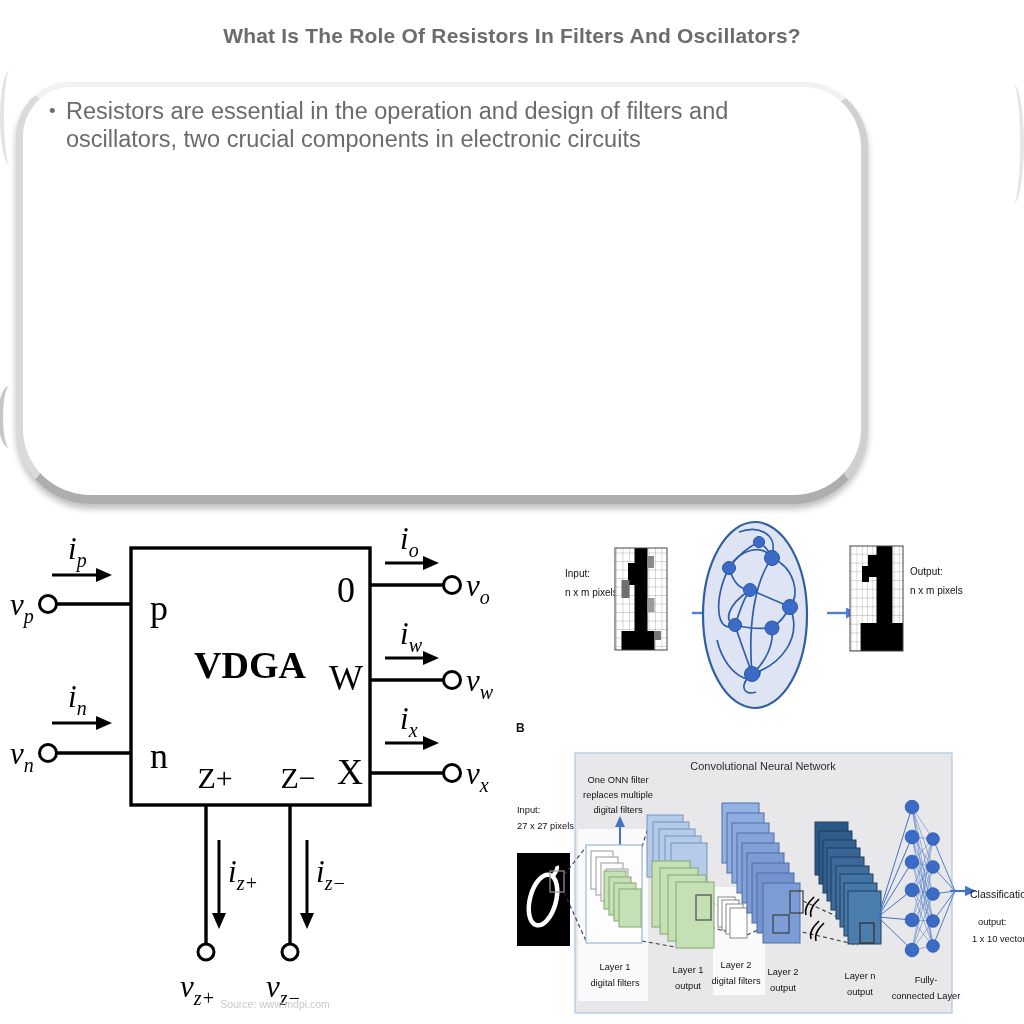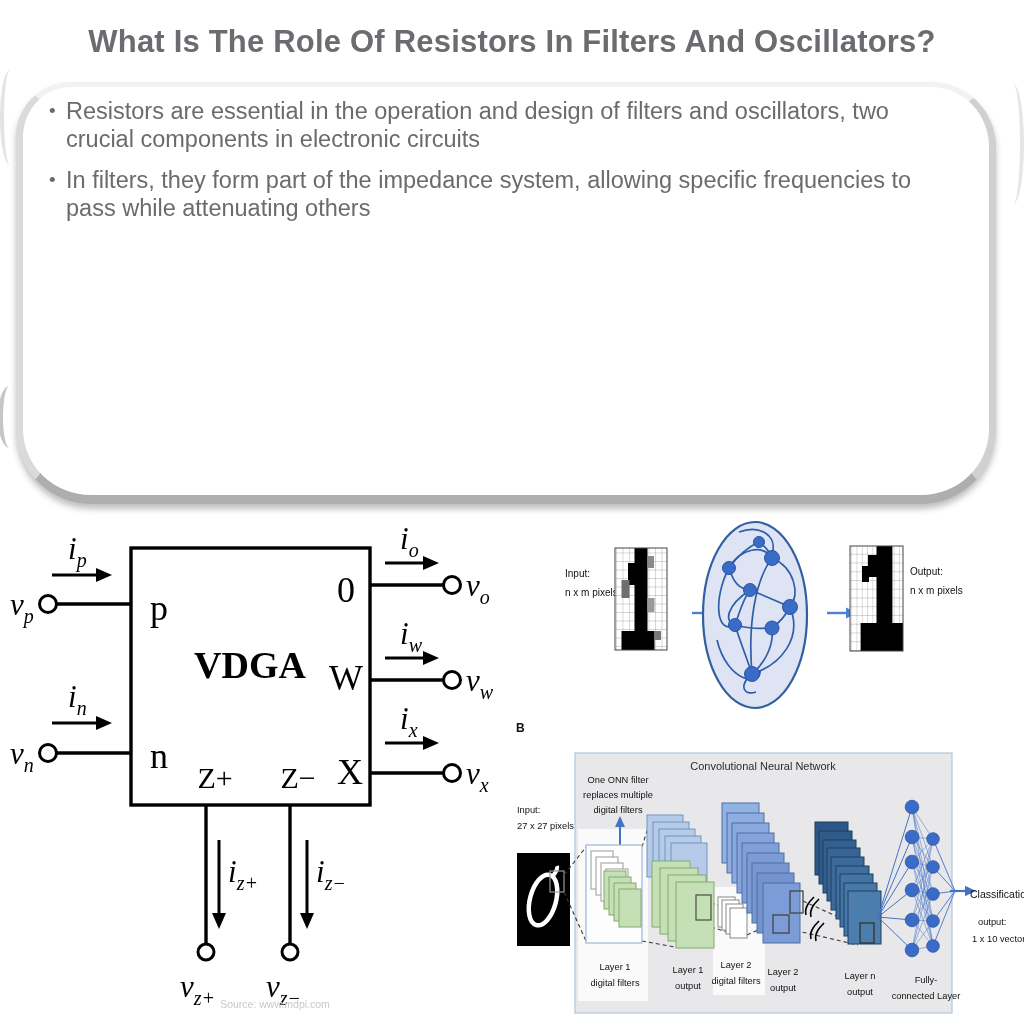--- a/index.html
+++ b/index.html
@@ -1,22 +1,22 @@
 <!DOCTYPE html>
 <html><head>
 <meta charset="utf-8">
 <style>
   html,body{margin:0;padding:0;background:#fff;}
   #stage{position:relative;width:1024px;height:1024px;background:#fff;overflow:hidden;
          font-family:"Liberation Sans", sans-serif;}
   
   .title{position:absolute;top:24px;left:0;width:1024px;text-align:center;
-         font-size:31px;font-weight:600;letter-spacing:.2px;color:#6b6c6f;}
+         font-size:21px;font-weight:600;letter-spacing:.2px;color:#6b6c6f;}
   
-  .bubble{position:absolute;left:16px;top:82px;width:980px;height:422px;box-sizing:border-box;
+  .bubble{position:absolute;left:16px;top:82px;width:852px;height:422px;box-sizing:border-box;
           background:#fff;border-style:solid;border-width:5px 7px 9px 7px;
           border-color:#f2f2f2 #d0d0d0 #aeaeae #dadada;
           border-radius:55px 65px 75px 75px;
           box-shadow:0 5px 6px rgba(0,0,0,.25);
           padding:10px 26px 0 24px;}
   .bubble ul{margin:0;padding:0;list-style:none;}
   .bubble li{position:relative;padding-left:19px;margin-bottom:13px;
              font-size:23.5px;line-height:28px;color:#6a6b6e;}
   .bubble li::before{content:"•";position:absolute;left:2px;top:0;font-size:19px;color:#6a6b6e;}
   
@@ -46,21 +46,20 @@
 
   <div class="title">What Is The Role Of Resistors In Filters And Oscillators?</div>
 
   <div class="curl curl1"></div>
   <div class="curl curl2"></div>
   <div class="curl curl3"></div>
 
   <div class="bubble">
     <ul>
       <li><span>Resistors are essential in the operation and design of filters and oscillators, two crucial components in electronic circuits</span></li>
-      <li><span>In filters, they form part of the impedance system, allowing specific frequencies to pass while attenuating others</span></li>
     </ul>
   </div>
 
   <svg class="vdga" style="position:absolute;left:0;top:515px;" width="500" height="509" viewBox="0 0 500 509">
     <g stroke="#000" stroke-width="3.4" fill="none">
       <rect x="131" y="33" width="239" height="257"></rect>
       <line x1="57" y1="89" x2="131" y2="89"></line>
       <line x1="57" y1="238" x2="131" y2="238"></line>
       <line x1="370" y1="70" x2="443" y2="70"></line>
       <line x1="370" y1="165" x2="443" y2="165"></line>

